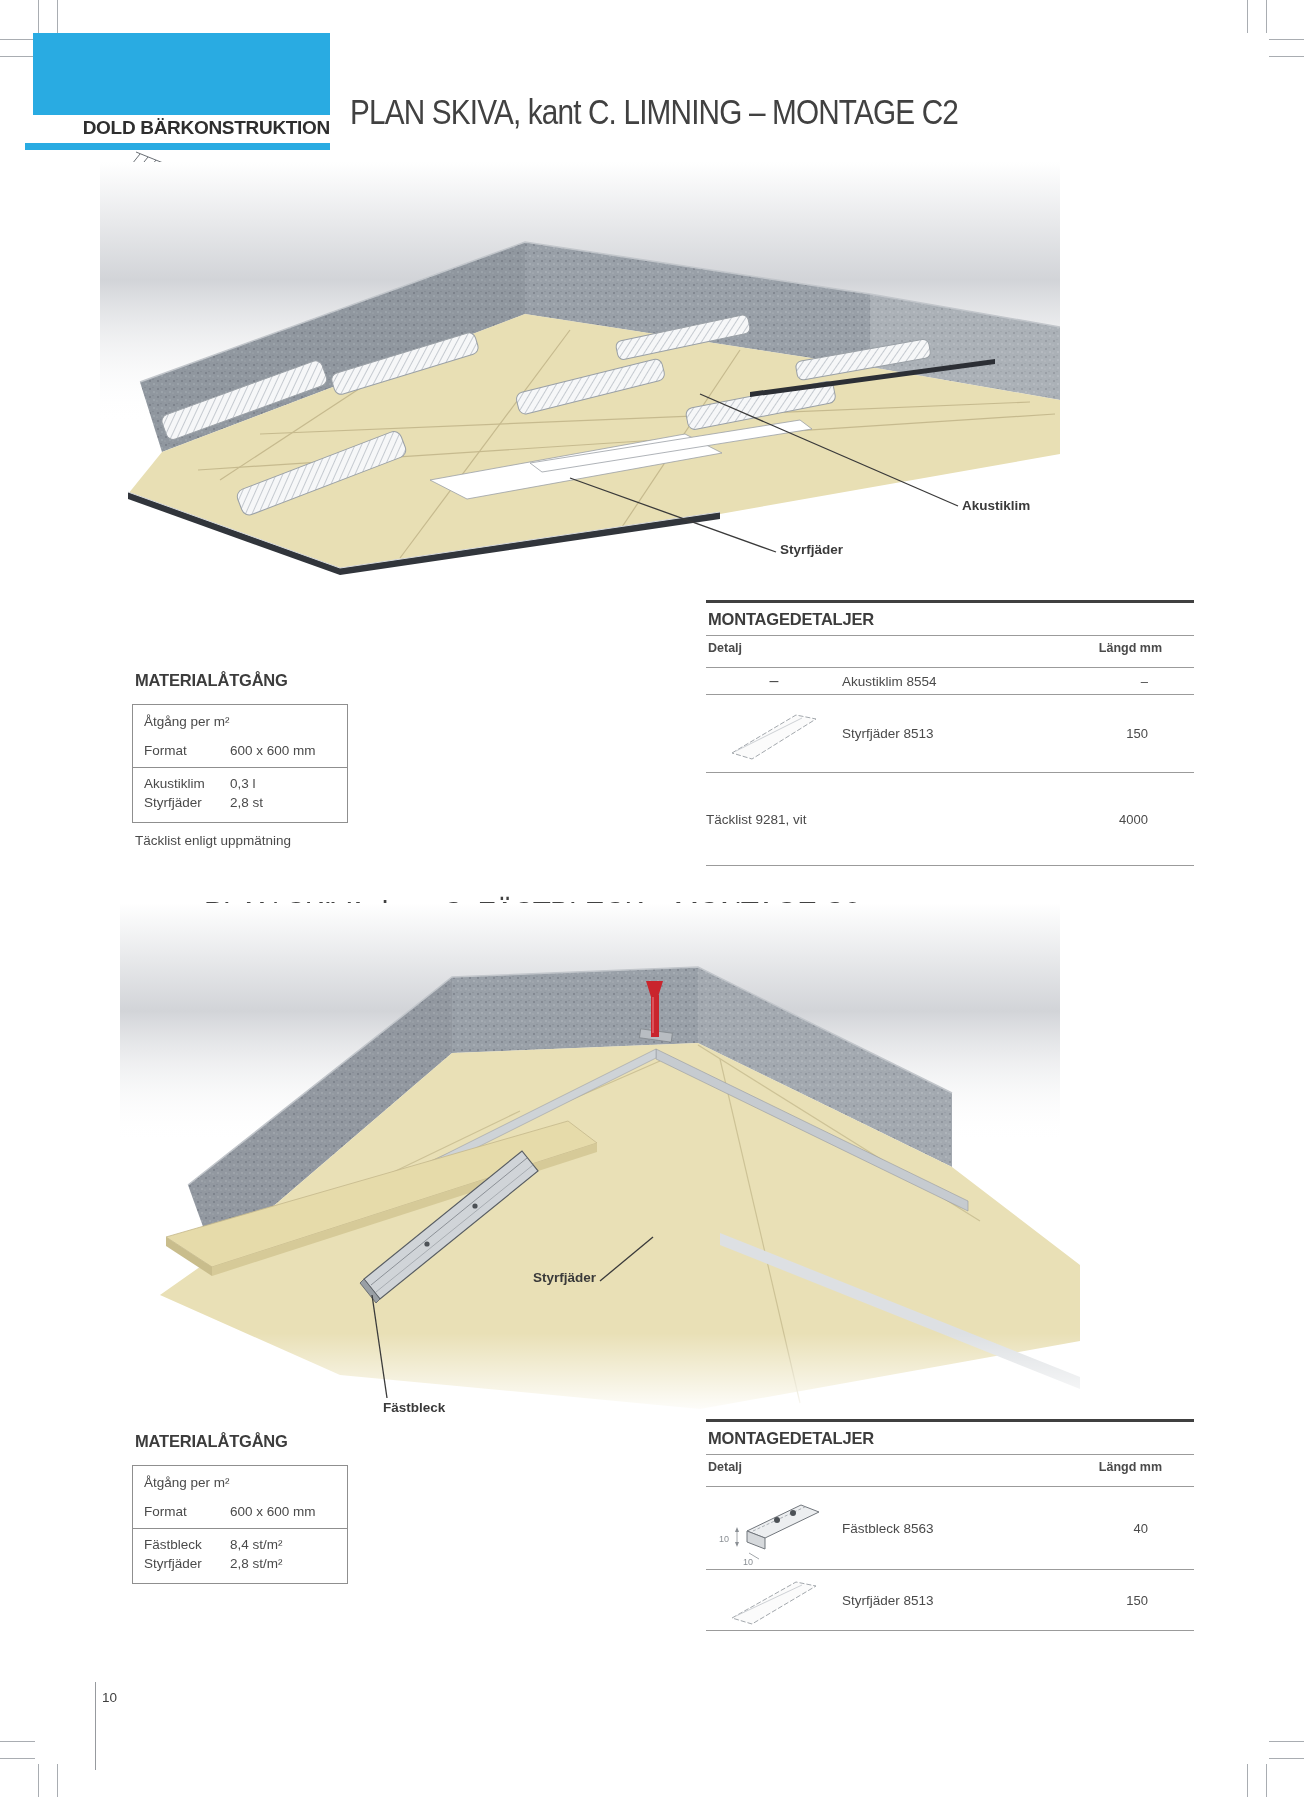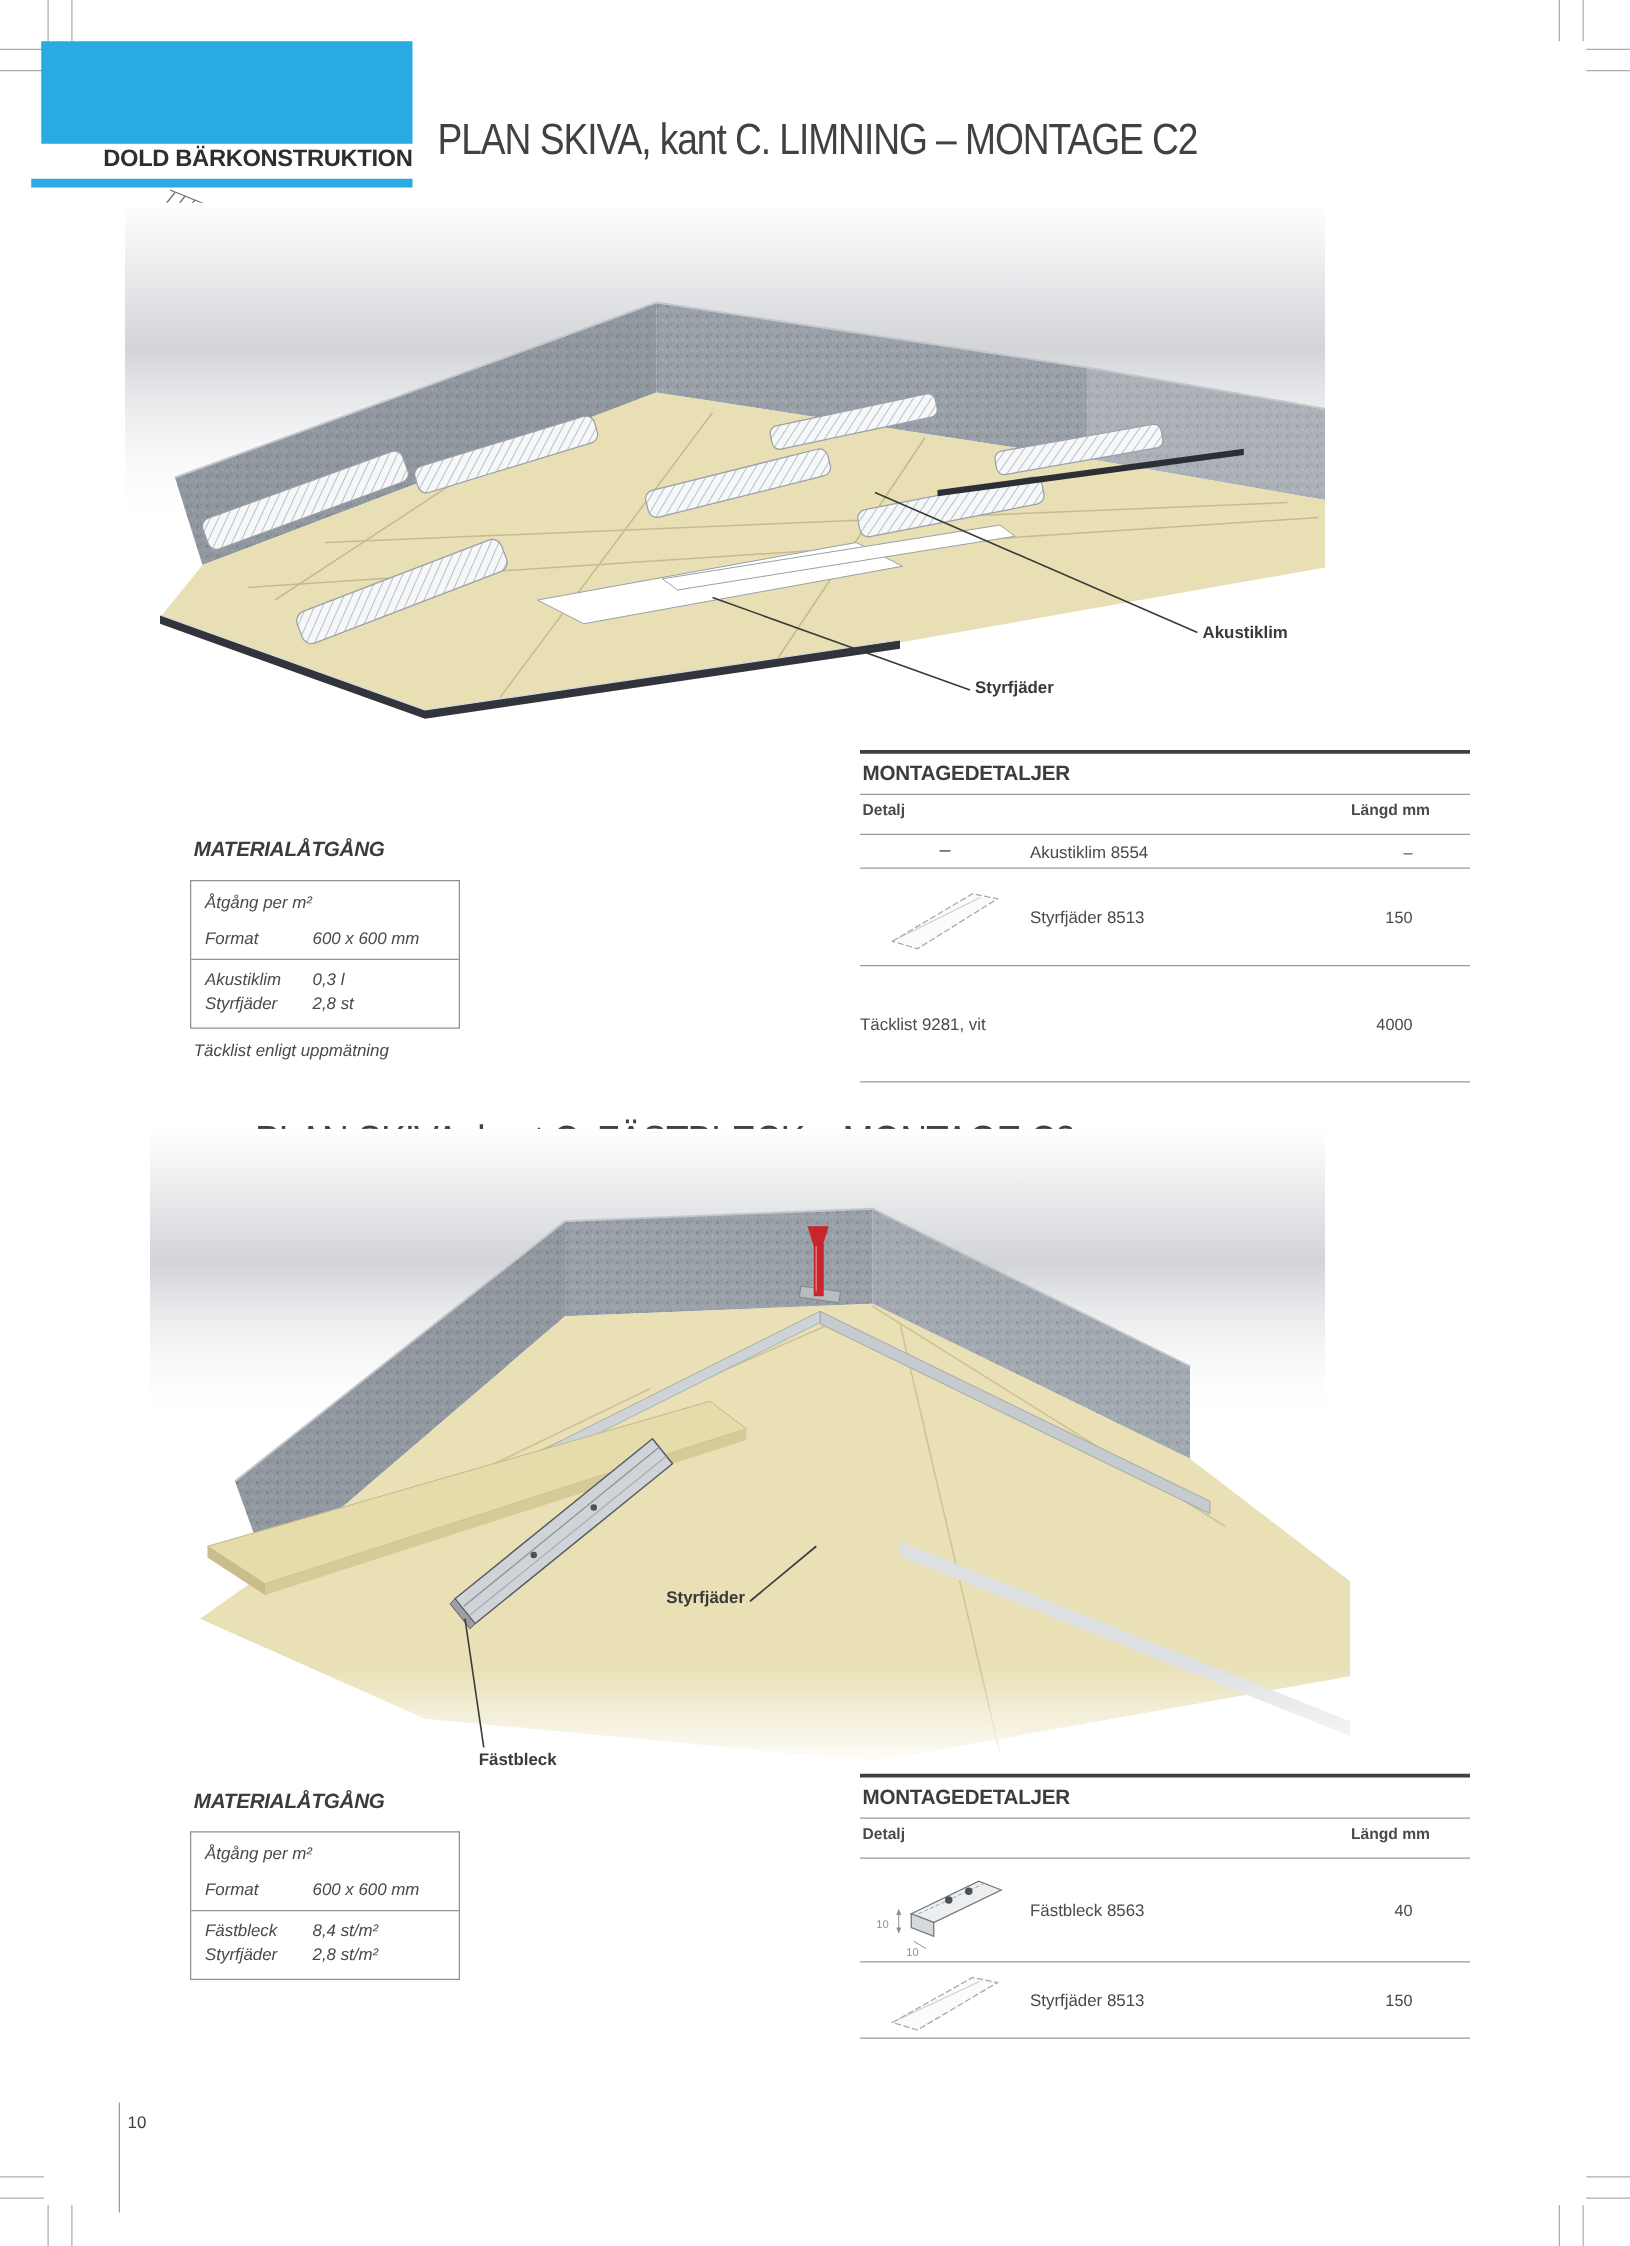--- a/index.html
+++ b/index.html
@@ -25,33 +25,33 @@
     position:absolute; font-size:35px; color:#414141; letter-spacing:-1px;
     transform:scaleX(0.85); transform-origin:left top; white-space:nowrap;
   }
 
   .callout {
     position:absolute; font-size:13.5px; font-weight:bold; color:#3a3a3a;
     white-space:nowrap;
   }
 
   
-  .mat { position:absolute; left:152px; width:240px;font-style:italic; }
+  .mat { position:absolute; left:132px; width:240px; }
   .mat h3 { margin:0 0 0 3px; font-size:16.5px; color:#3c3c3c; letter-spacing:-0.2px; }
   .mat .box { margin-top:14px; width:216px; border:1px solid #8f8f8f; padding-top:9px; box-sizing:border-box; }
   .mat .sub { padding:0 11px; font-size:13.5px; }
   .mat .frow { display:flex; padding:0 11px; margin-top:14px; font-size:13.5px; }
   .mat .frow .l, .mat .irow .l { width:86px; }
   .mat .div { border-top:1px solid #8f8f8f; margin-top:9px; }
   .mat .items { padding:7px 11px 9px; font-size:13.5px; line-height:1.4; }
   .mat .irow { display:flex; }
   .mat .note { margin:10px 0 0 3px; font-size:13.5px; }
 
   
-  .mdet { position:absolute; left:688px; width:488px; border-top:3px solid #404040; }
+  .mdet { position:absolute; left:706px; width:488px; border-top:3px solid #404040; }
   .mdet h3 { margin:0; padding:7px 2px 6px; font-size:16.5px; color:#3c3c3c; letter-spacing:-0.2px; }
   .mdet .hdr {
     display:flex; justify-content:space-between; align-items:center;
     border-top:1px solid #9b9b9b; border-bottom:1px solid #9b9b9b;
     padding:5px 2px 12px; font-size:12.5px; font-weight:bold;
   }
   .mdet .hdr .len { padding-right:30px; }
   .mdet .row { display:flex; align-items:center; border-bottom:1px solid #9b9b9b; }
   .mdet .ic  { width:136px; display:flex; justify-content:center; align-items:center; }
   .mdet .nm  { flex:1; font-size:13.5px; }

